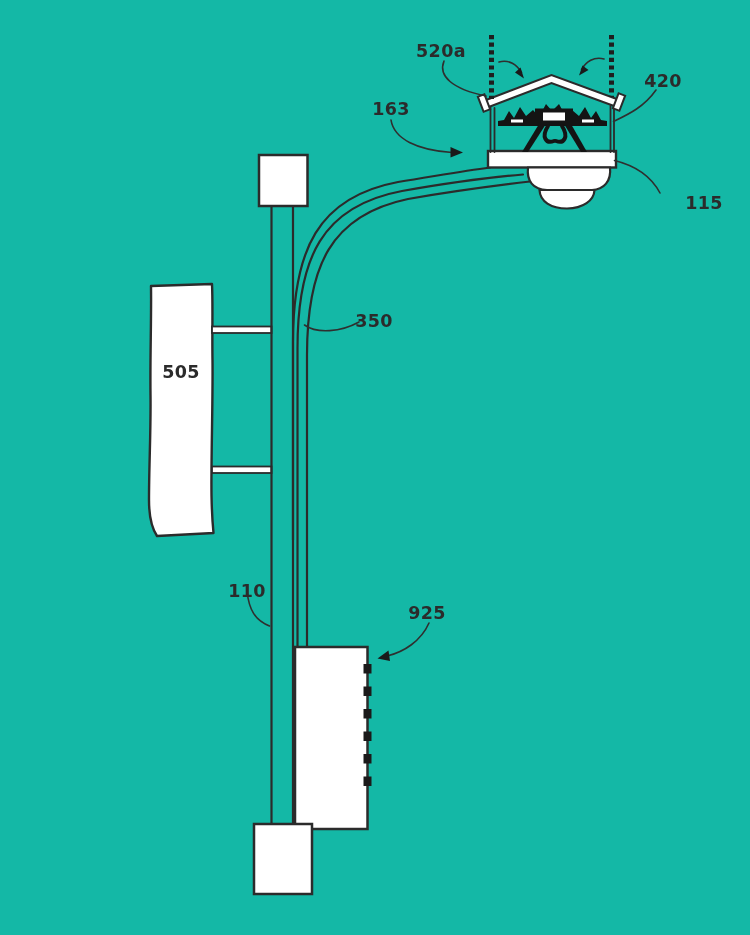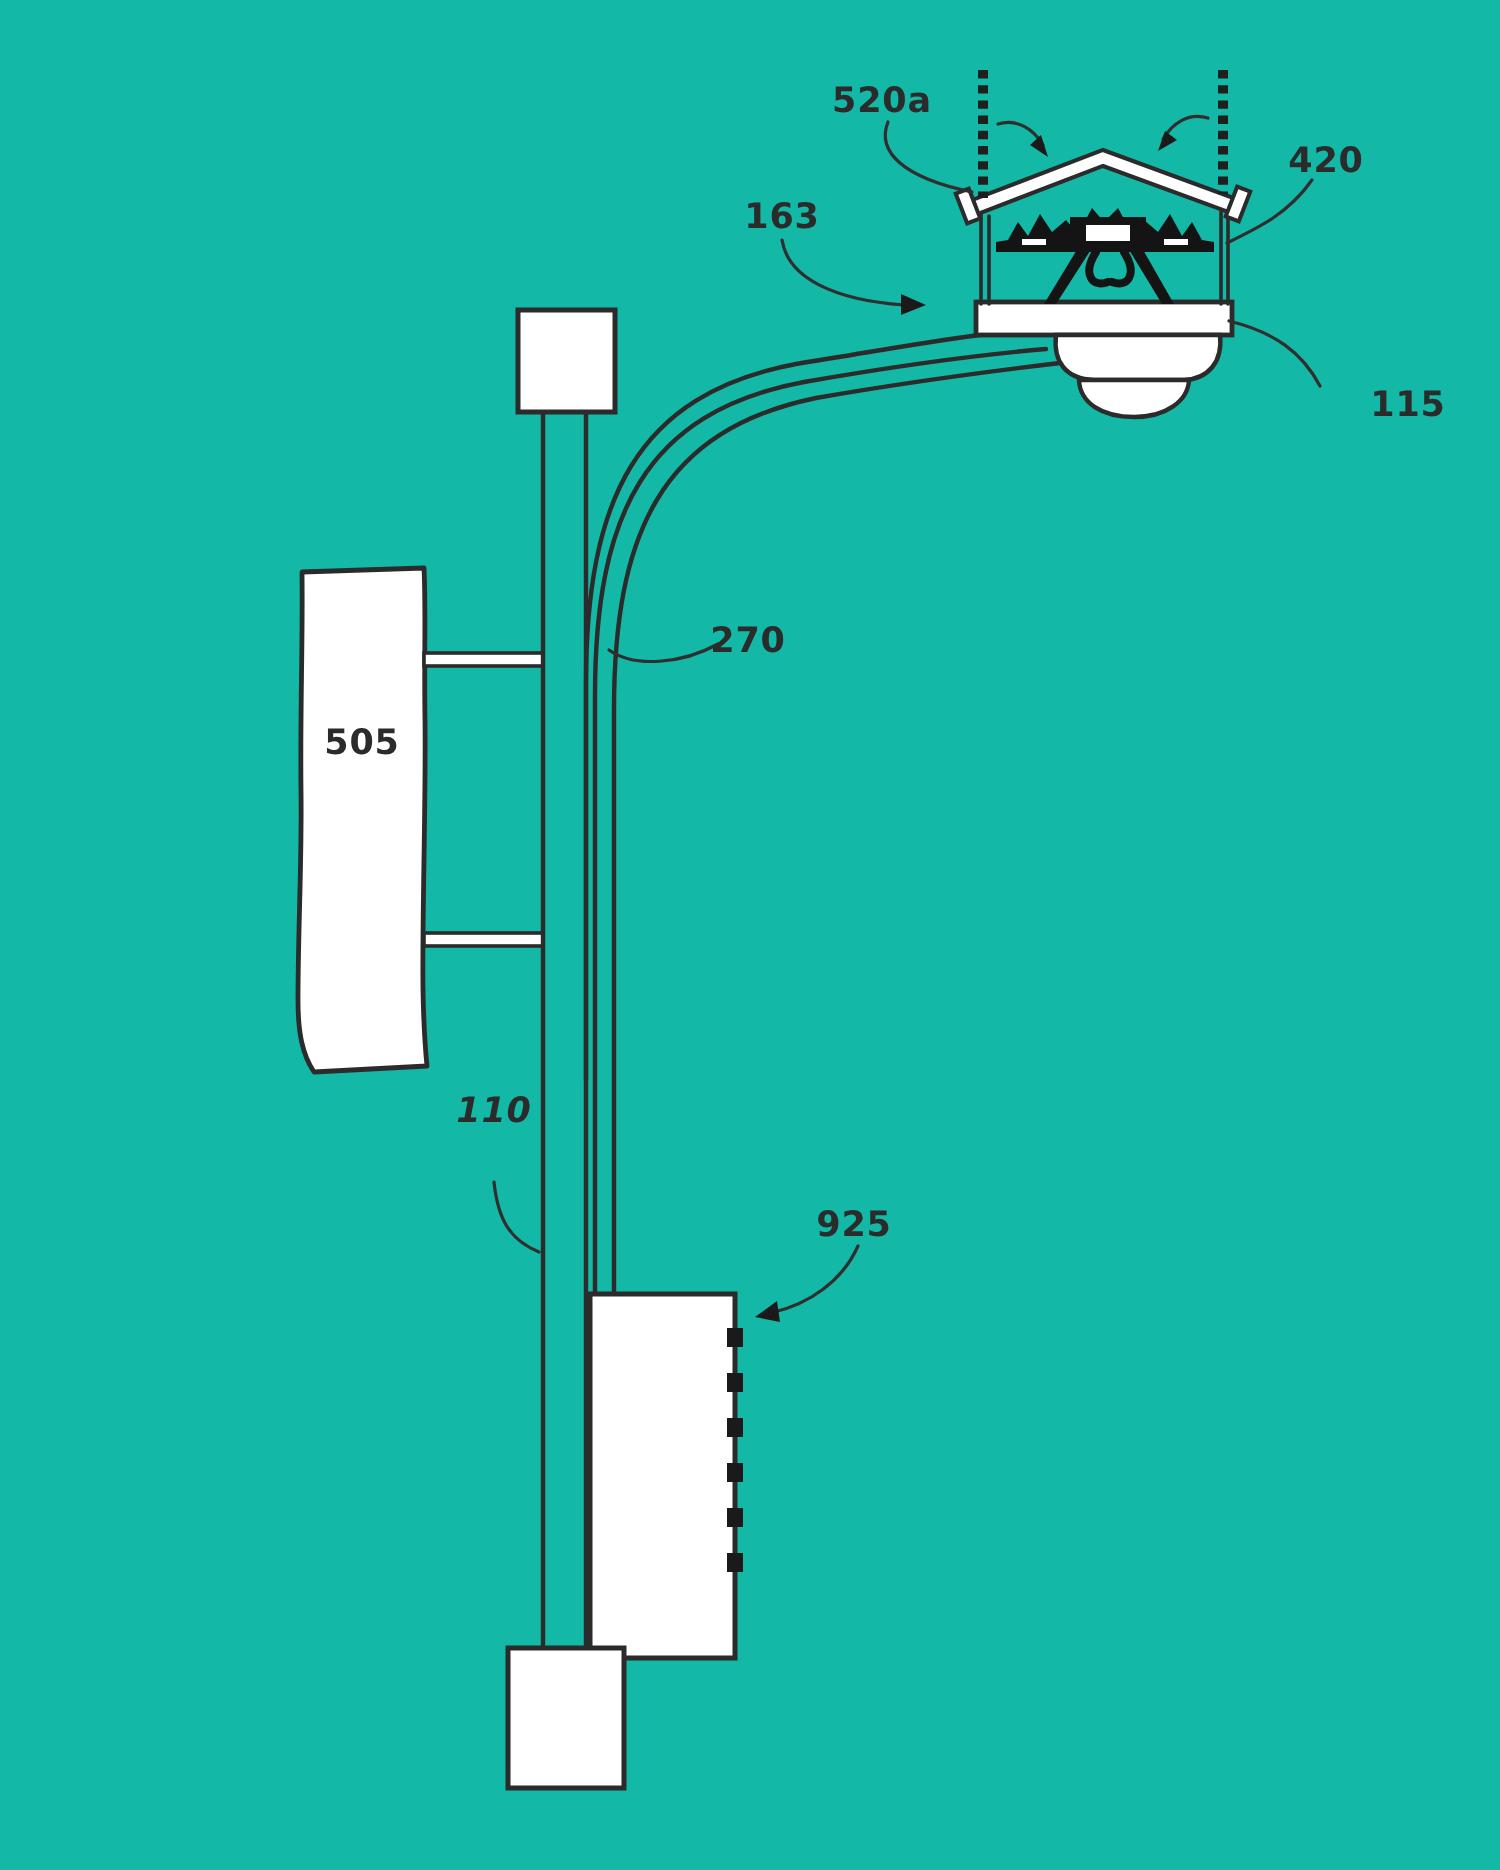--- a/index.html
+++ b/index.html
@@ -119,18 +119,18 @@
         <polygon points="463,152.5 450.5,147 450.5,157.5"></polygon>
         <polygon points="377.5,658.5 388.5,650.5 390,661"></polygon>
       </g>
     </g>
   </svg>
 
   <span class="ref-label" style="left:441px;top:51px;">520a</span>
   <span class="ref-label" style="left:663px;top:81px;">420</span>
   <span class="ref-label" style="left:391px;top:109px;">163</span>
   <span class="ref-label" style="left:663px;top:203px;margin-left:41px;">115</span>
-  <span class="ref-label" style="left:374px;top:321px;">270</span>
+  <span class="ref-label" style="left:374px;top:321px;">350</span>
   <span class="ref-label underlined" style="left:181px;top:372px;">505</span>
-  <span class="ref-label" style="left:247px;top:556px;font-style:italic;">110</span>
+  <span class="ref-label" style="left:247px;top:591px;">110</span>
   <span class="ref-label" style="left:427px;top:613px;">925</span>
 
 </div>
 
 </body></html>

